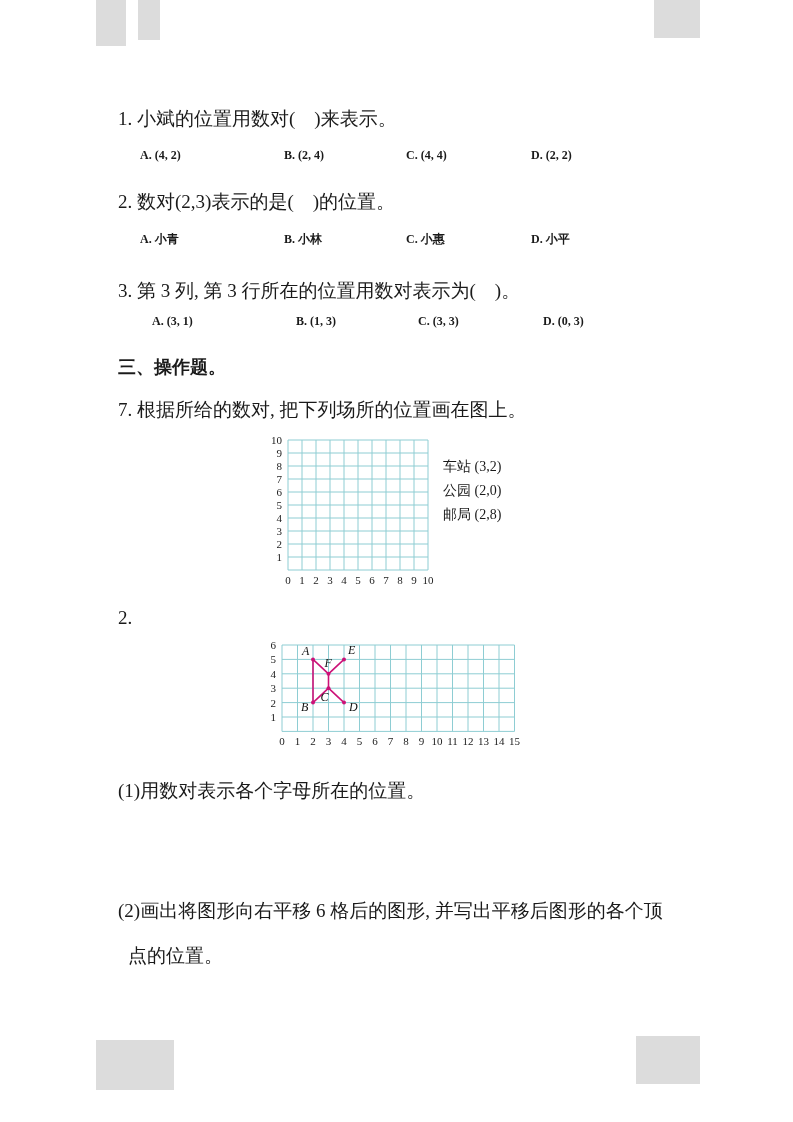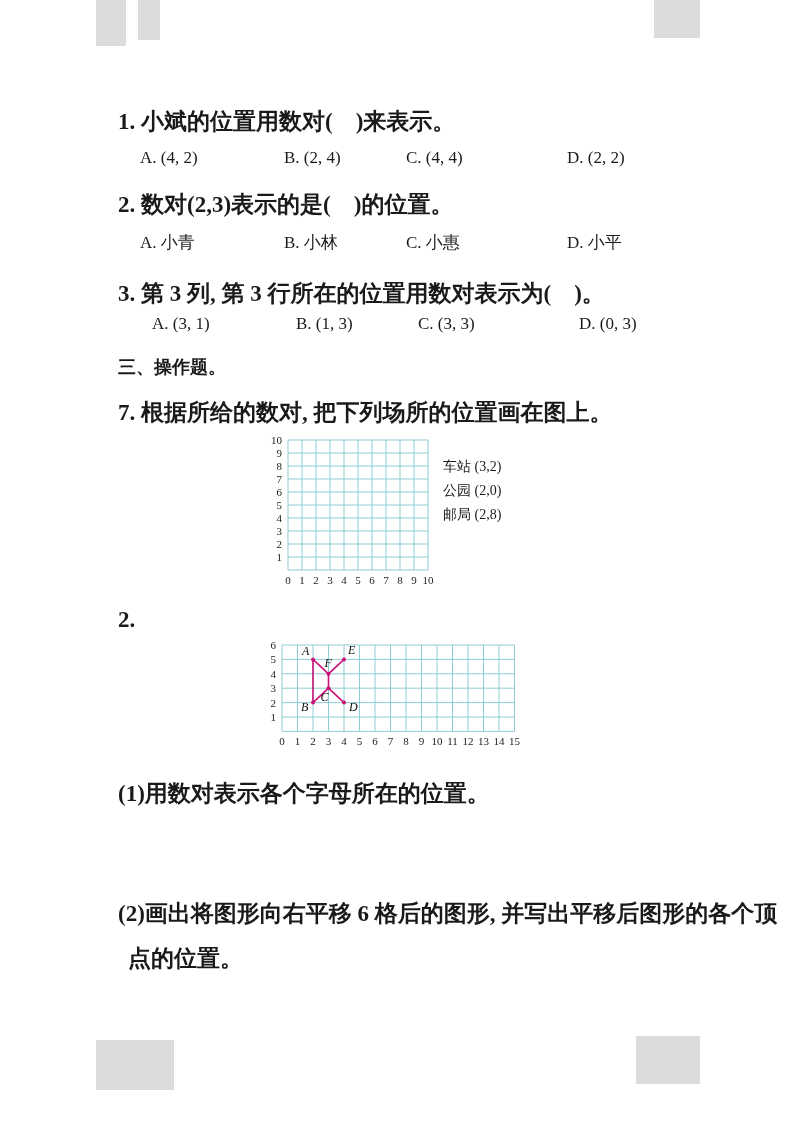--- a/index.html
+++ b/index.html
@@ -2,24 +2,24 @@
 <html><head>
 <meta charset="utf-8">
 <style>
   * { margin:0; padding:0; box-sizing:border-box; }
   html,body { background:#ffffff; }
   body {
     width:793px; height:1122px; position:relative; overflow:hidden;
     font-family:"Liberation Serif","DejaVu Serif",serif; color:#1a1a1a;
   }
   .abs { position:absolute; }
-  .qtext { font-size:23px; white-space:pre-wrap;font-weight:bold; }
+  .qtext { font-size:19px; white-space:pre-wrap; }
   .opts { position:absolute; width:700px; height:24px; }
-  .opts span { position:absolute; font-size:17px; white-space:pre-wrap; }
-  .oA { left:140px; } .oB { left:284px; } .oC { left:406px; } .oD { left:531px;margin-left:36px; }
+  .opts span { position:absolute; font-size:12px; white-space:pre-wrap;font-weight:bold; }
+  .oA { left:140px; } .oB { left:284px; } .oC { left:406px; } .oD { left:531px; }
   .section-header { font-size:18px; font-weight:bold; }
   .legend { font-size:14px; line-height:24px; }
   .legend div { white-space:pre-wrap; }
   .artifact { position:absolute; background:#dcdcdc; }
   svg text { font-family:"Liberation Serif","DejaVu Serif",serif; }
 </style>
 </head>
 <body>
 
 <div class="artifact" style="left:96px; top:0; width:30px; height:46px;"></div>

